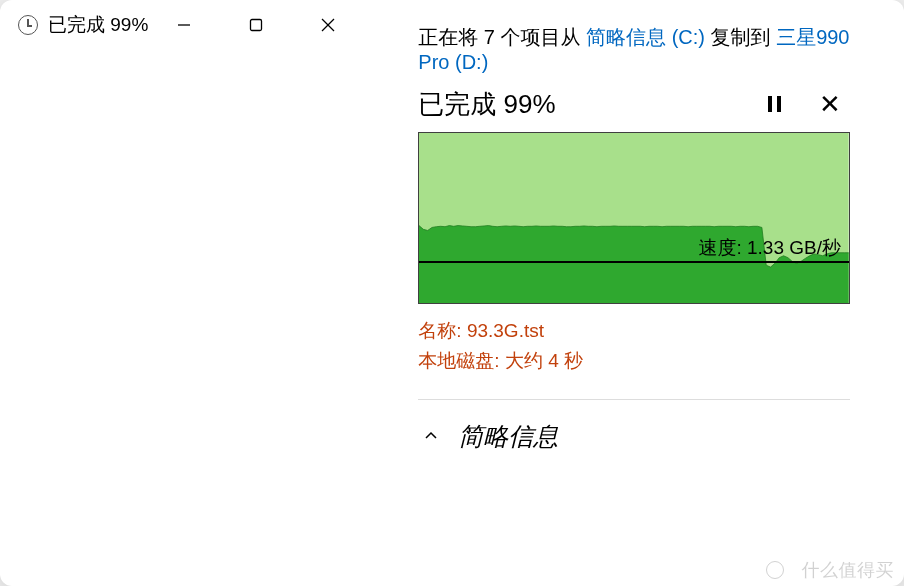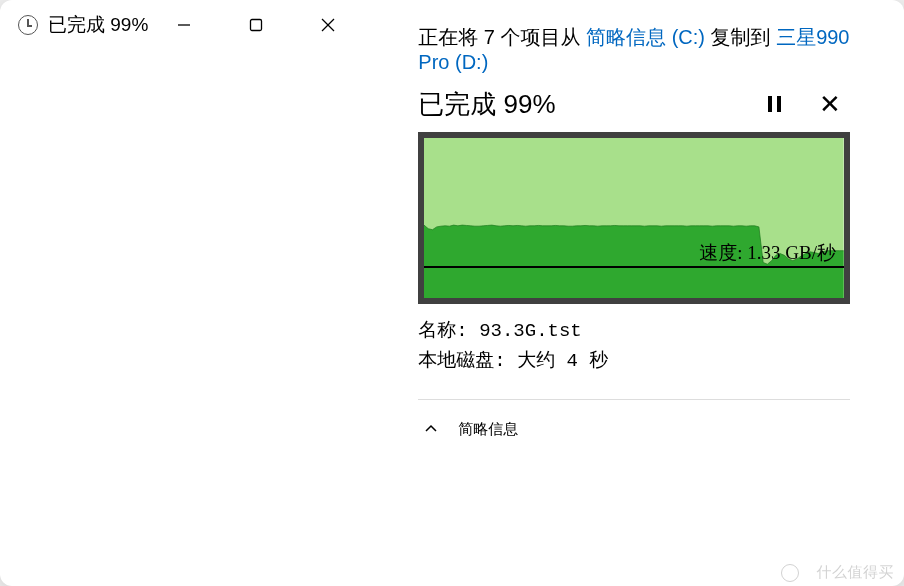--- a/index.html
+++ b/index.html
@@ -113,23 +113,22 @@
   }
   .close-x {
     font-size: 26px;
     line-height: 1;
     font-weight: 400;
   }
   .chart-wrap {
     position: relative;
     width: 100%;
     height: 172px;
-    border: 6px solid #404040;
+    border: 1px solid #404040;
     margin-bottom: 12px;
-    font-family: Liberation Serif, serif;
   }
   .chart-wrap svg {
     width: 100%;
     height: 100%;
     display: block;
   }
   .speed-label {
     position: absolute;
     right: 6px;
     top: 102px;
@@ -142,49 +141,49 @@
   .speed-line {
     position: absolute;
     left: 0;
     right: 0;
     top: 128px;
     height: 1.5px;
     background: #000;
   }
   .detail-line {
     font-size: 19px;
-    color: #000000;
+    color: #c2410c;
     line-height: 1.6;
-    font-family: Liberation Mono, monospace;
   }
   .divider {
     border: none;
     border-top: 1px solid #ddd;
     margin: 22px 0 16px 0;
   }
   .more-row {
     display: flex;
     align-items: center;
     gap: 20px;
     cursor: pointer;
     padding: 4px 0 12px 6px;
   }
   .chevron {
     width: 14px;
     height: 14px;
   }
   .more-label {
-    font-size: 15px;
-    color: #000;
+    font-size: 25px;
+    color: #000;
+    font-style: italic;
   }
   .watermark {
     position: absolute;
     right: 10px;
     bottom: 4px;
-    font-size: 15px;
+    font-size: 18px;
     color: rgba(0,0,0,0.18);
     letter-spacing: 0.5px;
     display: flex;
     align-items: center;
     gap: 18px;
   }
   .watermark-thumb {
     width: 18px; height: 18px;
     border: 1.5px solid rgba(0,0,0,0.18);
     border-radius: 50%;

